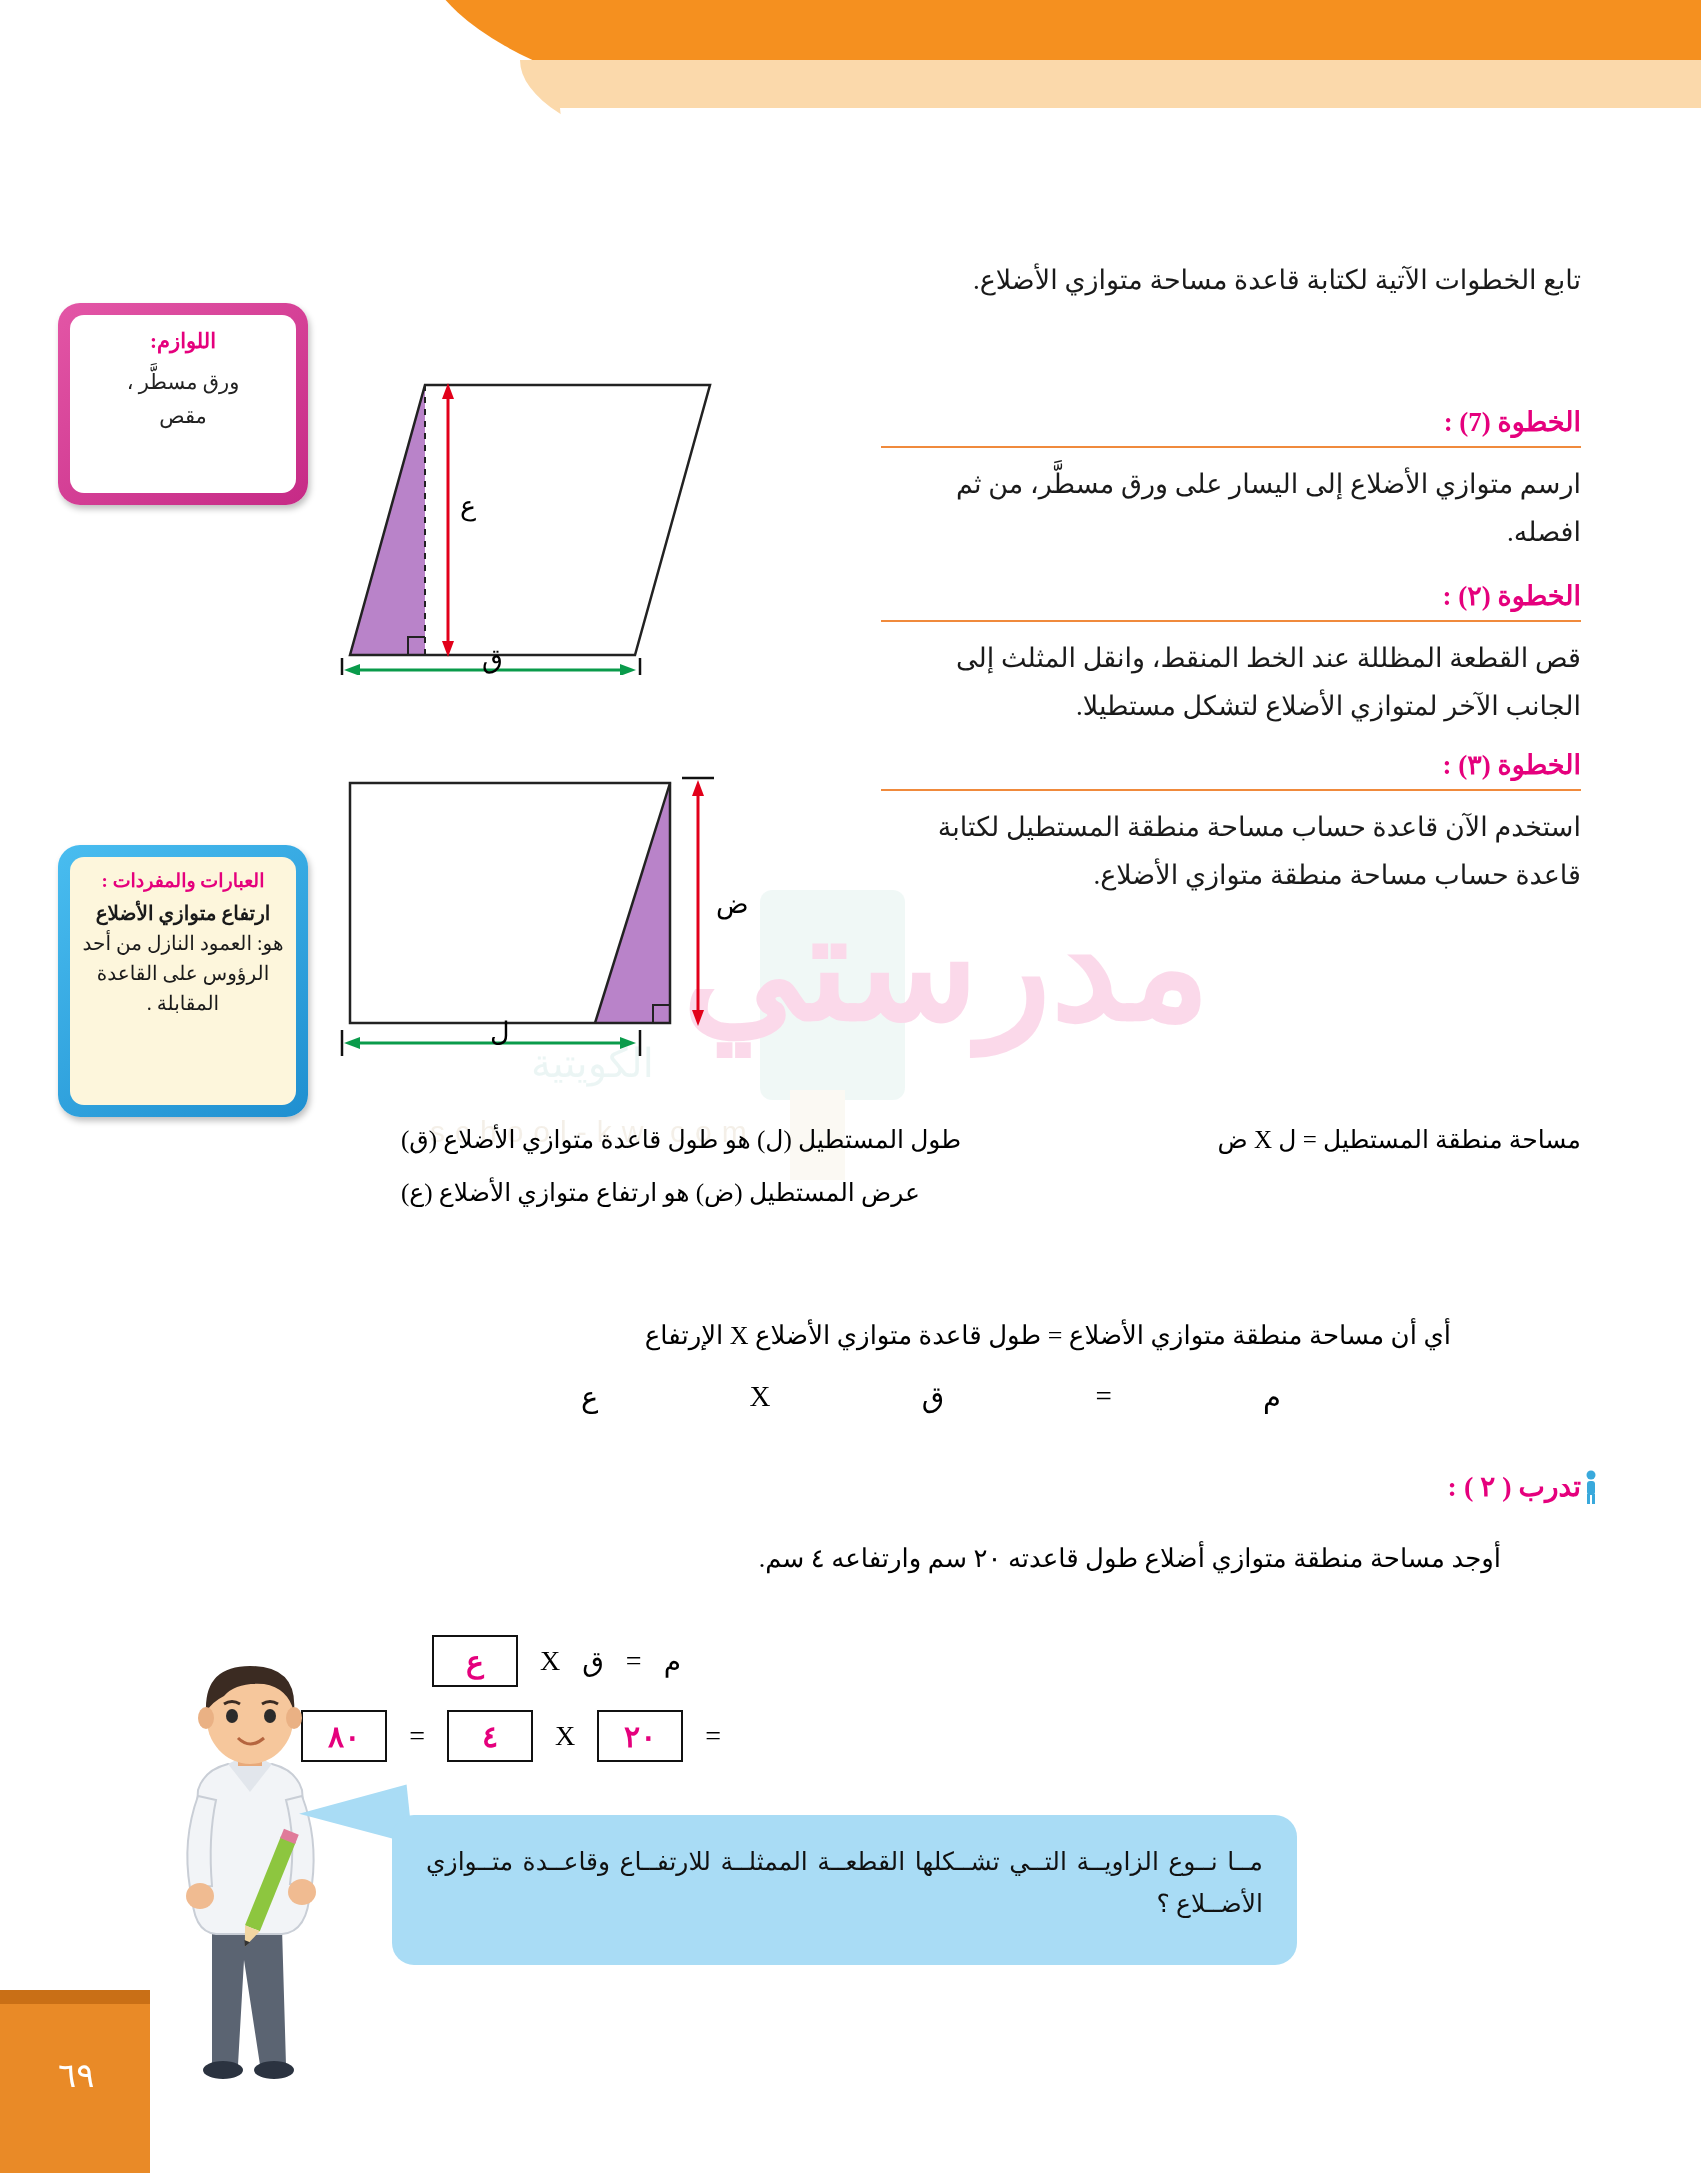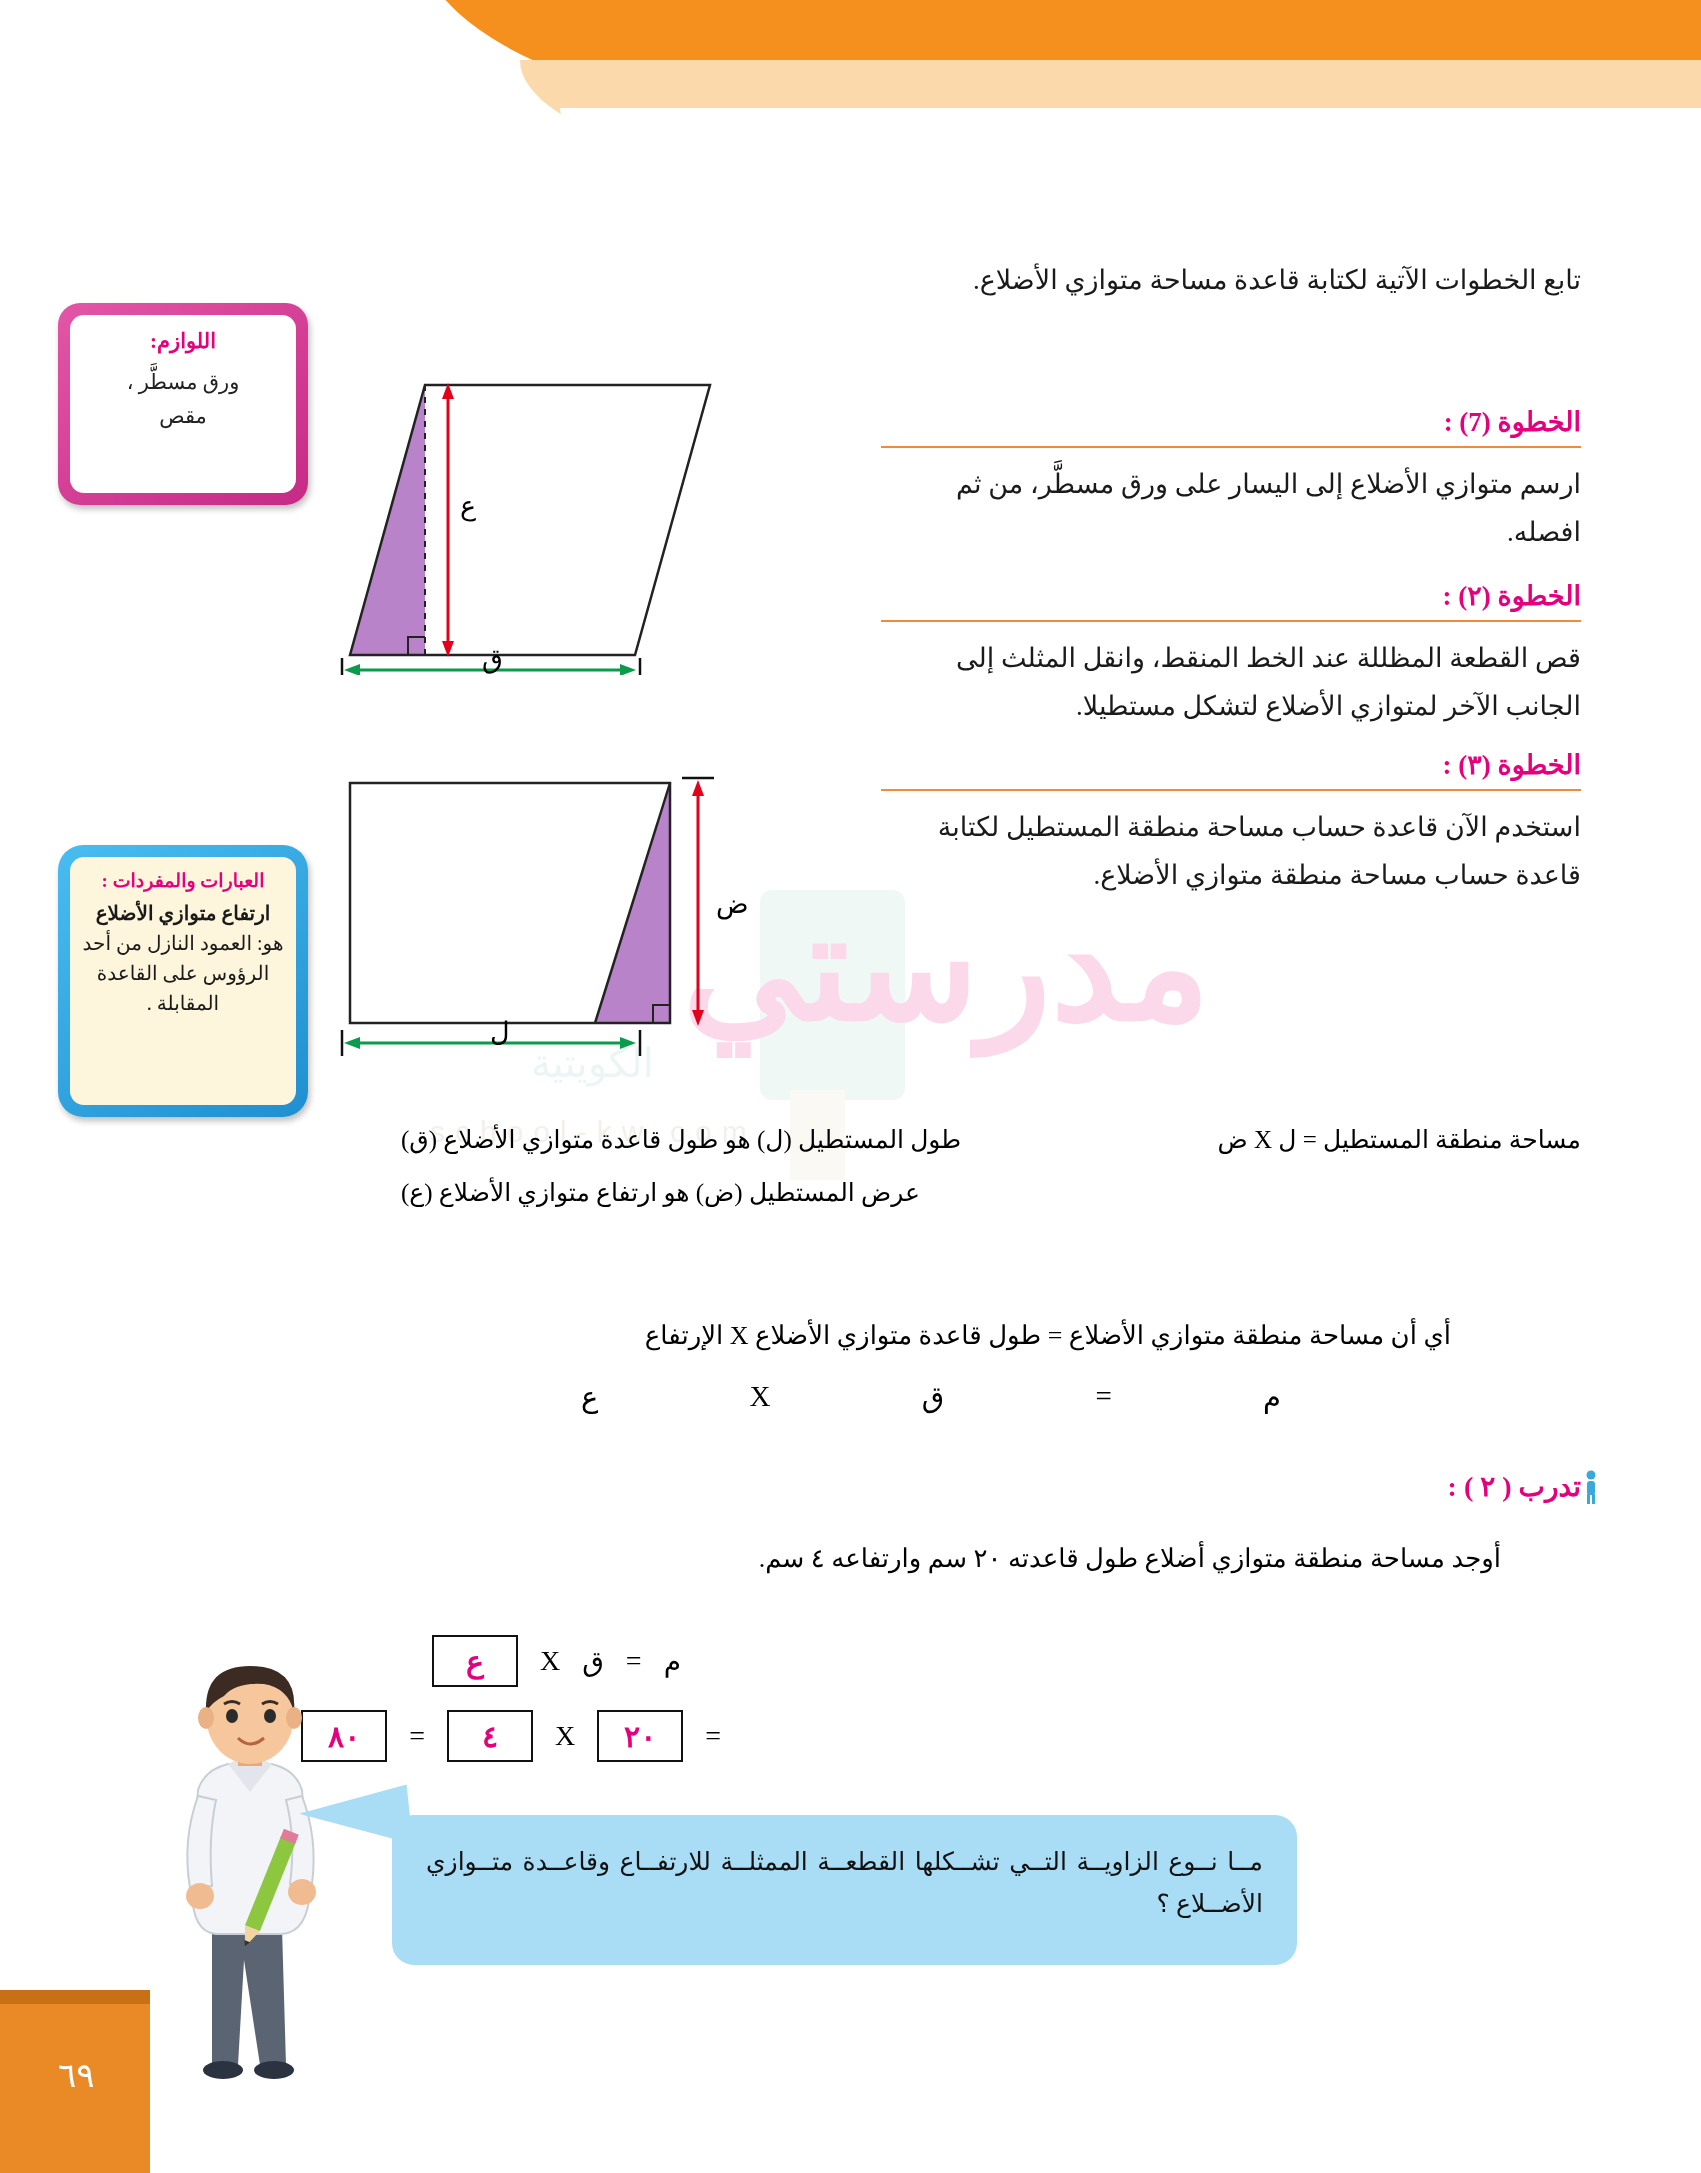--- a/index.html
+++ b/index.html
@@ -222,21 +222,20 @@
     line-height: 32px;
   }
   .box-vocab {
     left: 58px;
     top: 845px;
     width: 250px;
     height: 272px;
     background: linear-gradient(145deg,#49bdf0,#1f8fd0);
     padding: 12px;
     box-shadow: 2px 4px 6px rgba(0,0,0,0.25);
-    border-radius: 25px;
   }
   .box-vocab .inner {
     background: #fdf6dc;
     border-radius: 14px;
     width: 100%;
     height: 100%;
     box-sizing: border-box;
     padding: 12px 10px;
     text-align: center;
   }

